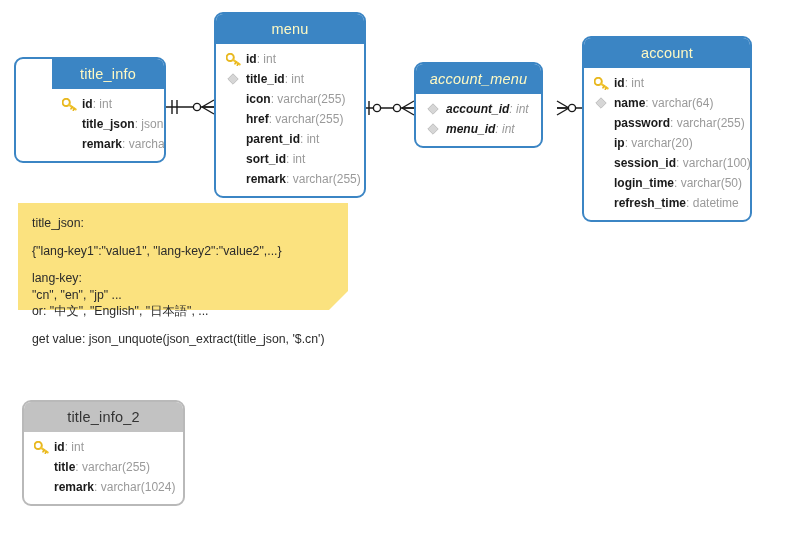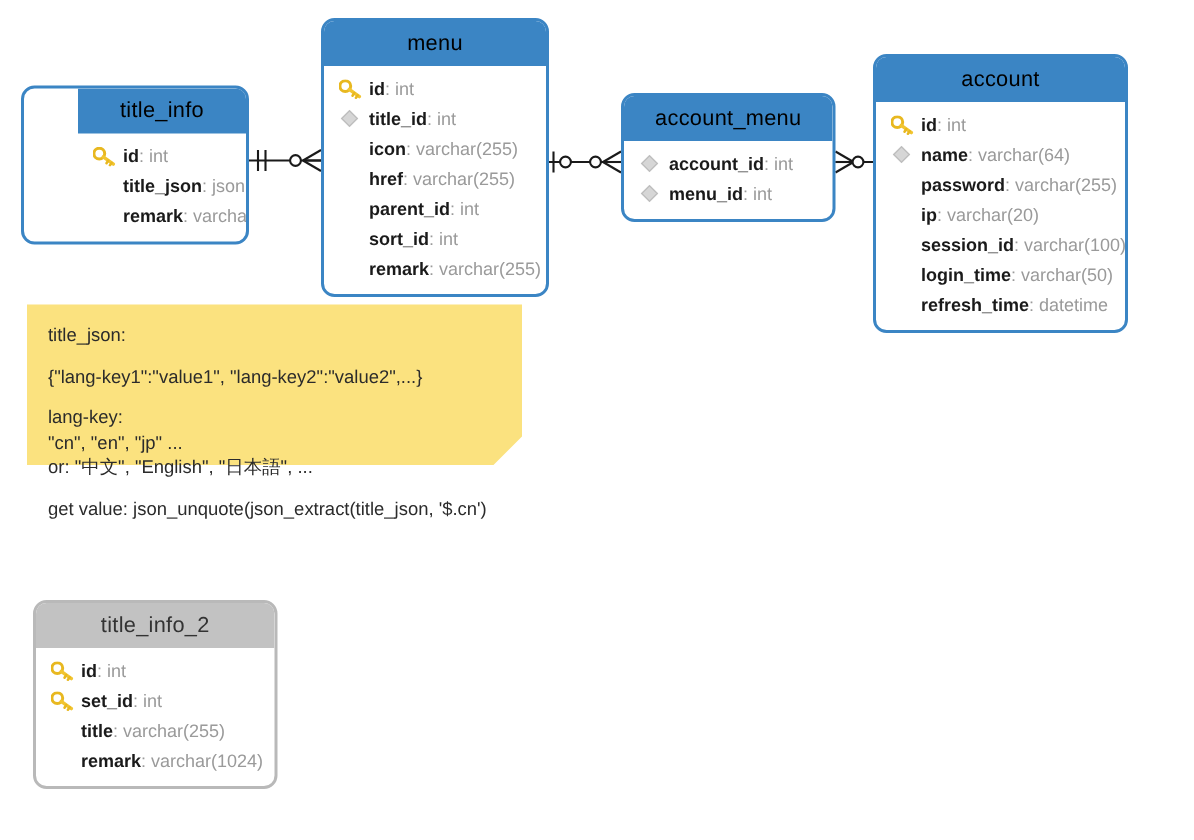--- a/index.html
+++ b/index.html
@@ -30,21 +30,21 @@
     border-radius: 9px;
     overflow: hidden;
   }
   .entity.gray {
     border-color: #b9b9b9;
   }
   .entity-header {
     height: 30px;
     line-height: 30px;
     background: #3b85c4;
-    color: #000000;
+    color: #fef9c3;
     text-align: center;
     font-size: 14.5px;
     letter-spacing: .2px;
     white-space: nowrap;
     overflow: hidden;
   }
   .entity.gray .entity-header {
     background: #c2c2c2;
     color: #333333;
   }
@@ -213,21 +213,21 @@
       </div>
       <div class="field">
         <span class="fname">sort_id</span><span class="ftype">: <span>int</span></span>
       </div>
       <div class="field">
         <span class="fname">remark</span><span class="ftype">: <span>varchar(255)</span></span>
       </div>
     </div>
   </div>
 
-  <div class="entity" style="left:414px; top:62px; width:143px;">
+  <div class="entity" style="left:414px; top:62px; width:129px;font-style:italic;">
     <div class="entity-header">account_menu</div>
     <div class="entity-body">
       <div class="field">
         <span class="fmark">
           <svg width="12" height="12" viewBox="0 0 12 12">
             <polygon points="6,0.8 11.2,6 6,11.2 0.8,6" fill="#d6d6d6" stroke="#bfbfbf" stroke-width="1"></polygon>
           </svg>
         </span>
         <span class="fname">account_id</span><span class="ftype">: <span>int</span></span>
       </div>
@@ -300,31 +300,20 @@
           <svg width="15" height="13" viewBox="0 0 15 13">
             <circle cx="4.2" cy="4.4" r="3.6" fill="none" stroke="#e8b820" stroke-width="2"></circle>
             <path d="M6.8 6.6 L13.6 11.4" stroke="#f2c531" stroke-width="2.3" stroke-linecap="round"></path>
             <path d="M10.2 9.0 L9.0 10.8" stroke="#e8b820" stroke-width="1.7" stroke-linecap="round"></path>
             <path d="M12.4 10.6 L11.3 12.2" stroke="#e8b820" stroke-width="1.7" stroke-linecap="round"></path>
           </svg>
         </span>
         <span class="fname">id</span><span class="ftype">: <span>int</span></span>
       </div>
       <div class="field">
-        <span class="fmark">
-          <svg width="15" height="13" viewBox="0 0 15 13">
-            <circle cx="4.2" cy="4.4" r="3.6" fill="none" stroke="#e8b820" stroke-width="2"></circle>
-            <path d="M6.8 6.6 L13.6 11.4" stroke="#f2c531" stroke-width="2.3" stroke-linecap="round"></path>
-            <path d="M10.2 9.0 L9.0 10.8" stroke="#e8b820" stroke-width="1.7" stroke-linecap="round"></path>
-            <path d="M12.4 10.6 L11.3 12.2" stroke="#e8b820" stroke-width="1.7" stroke-linecap="round"></path>
-          </svg>
-        </span>
-        <span class="fname">set_id</span><span class="ftype">: <span>int</span></span>
-      </div>
-      <div class="field">
         <span class="fname">title</span><span class="ftype">: <span>varchar(255)</span></span>
       </div>
       <div class="field">
         <span class="fname">remark</span><span class="ftype">: <span>varchar(1024)</span></span>
       </div>
     </div>
   </div>
 
 </div>
 

